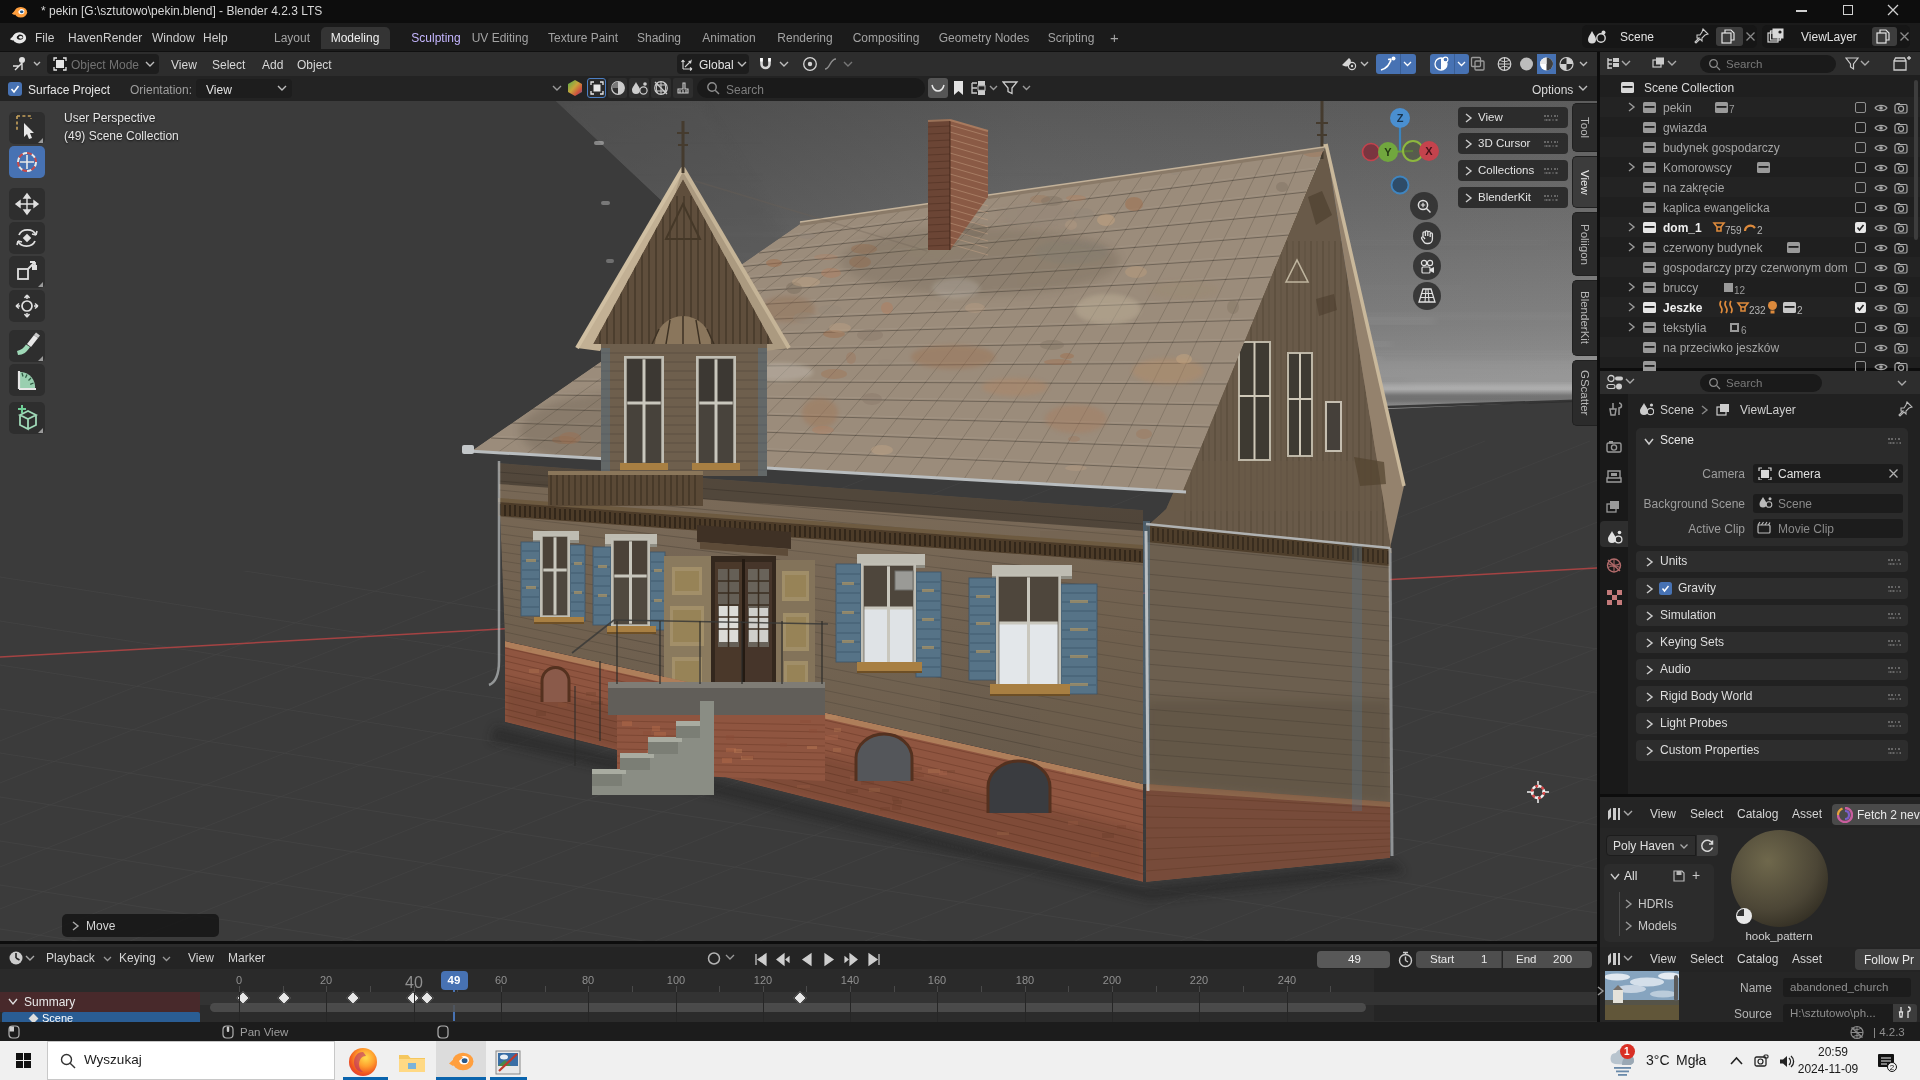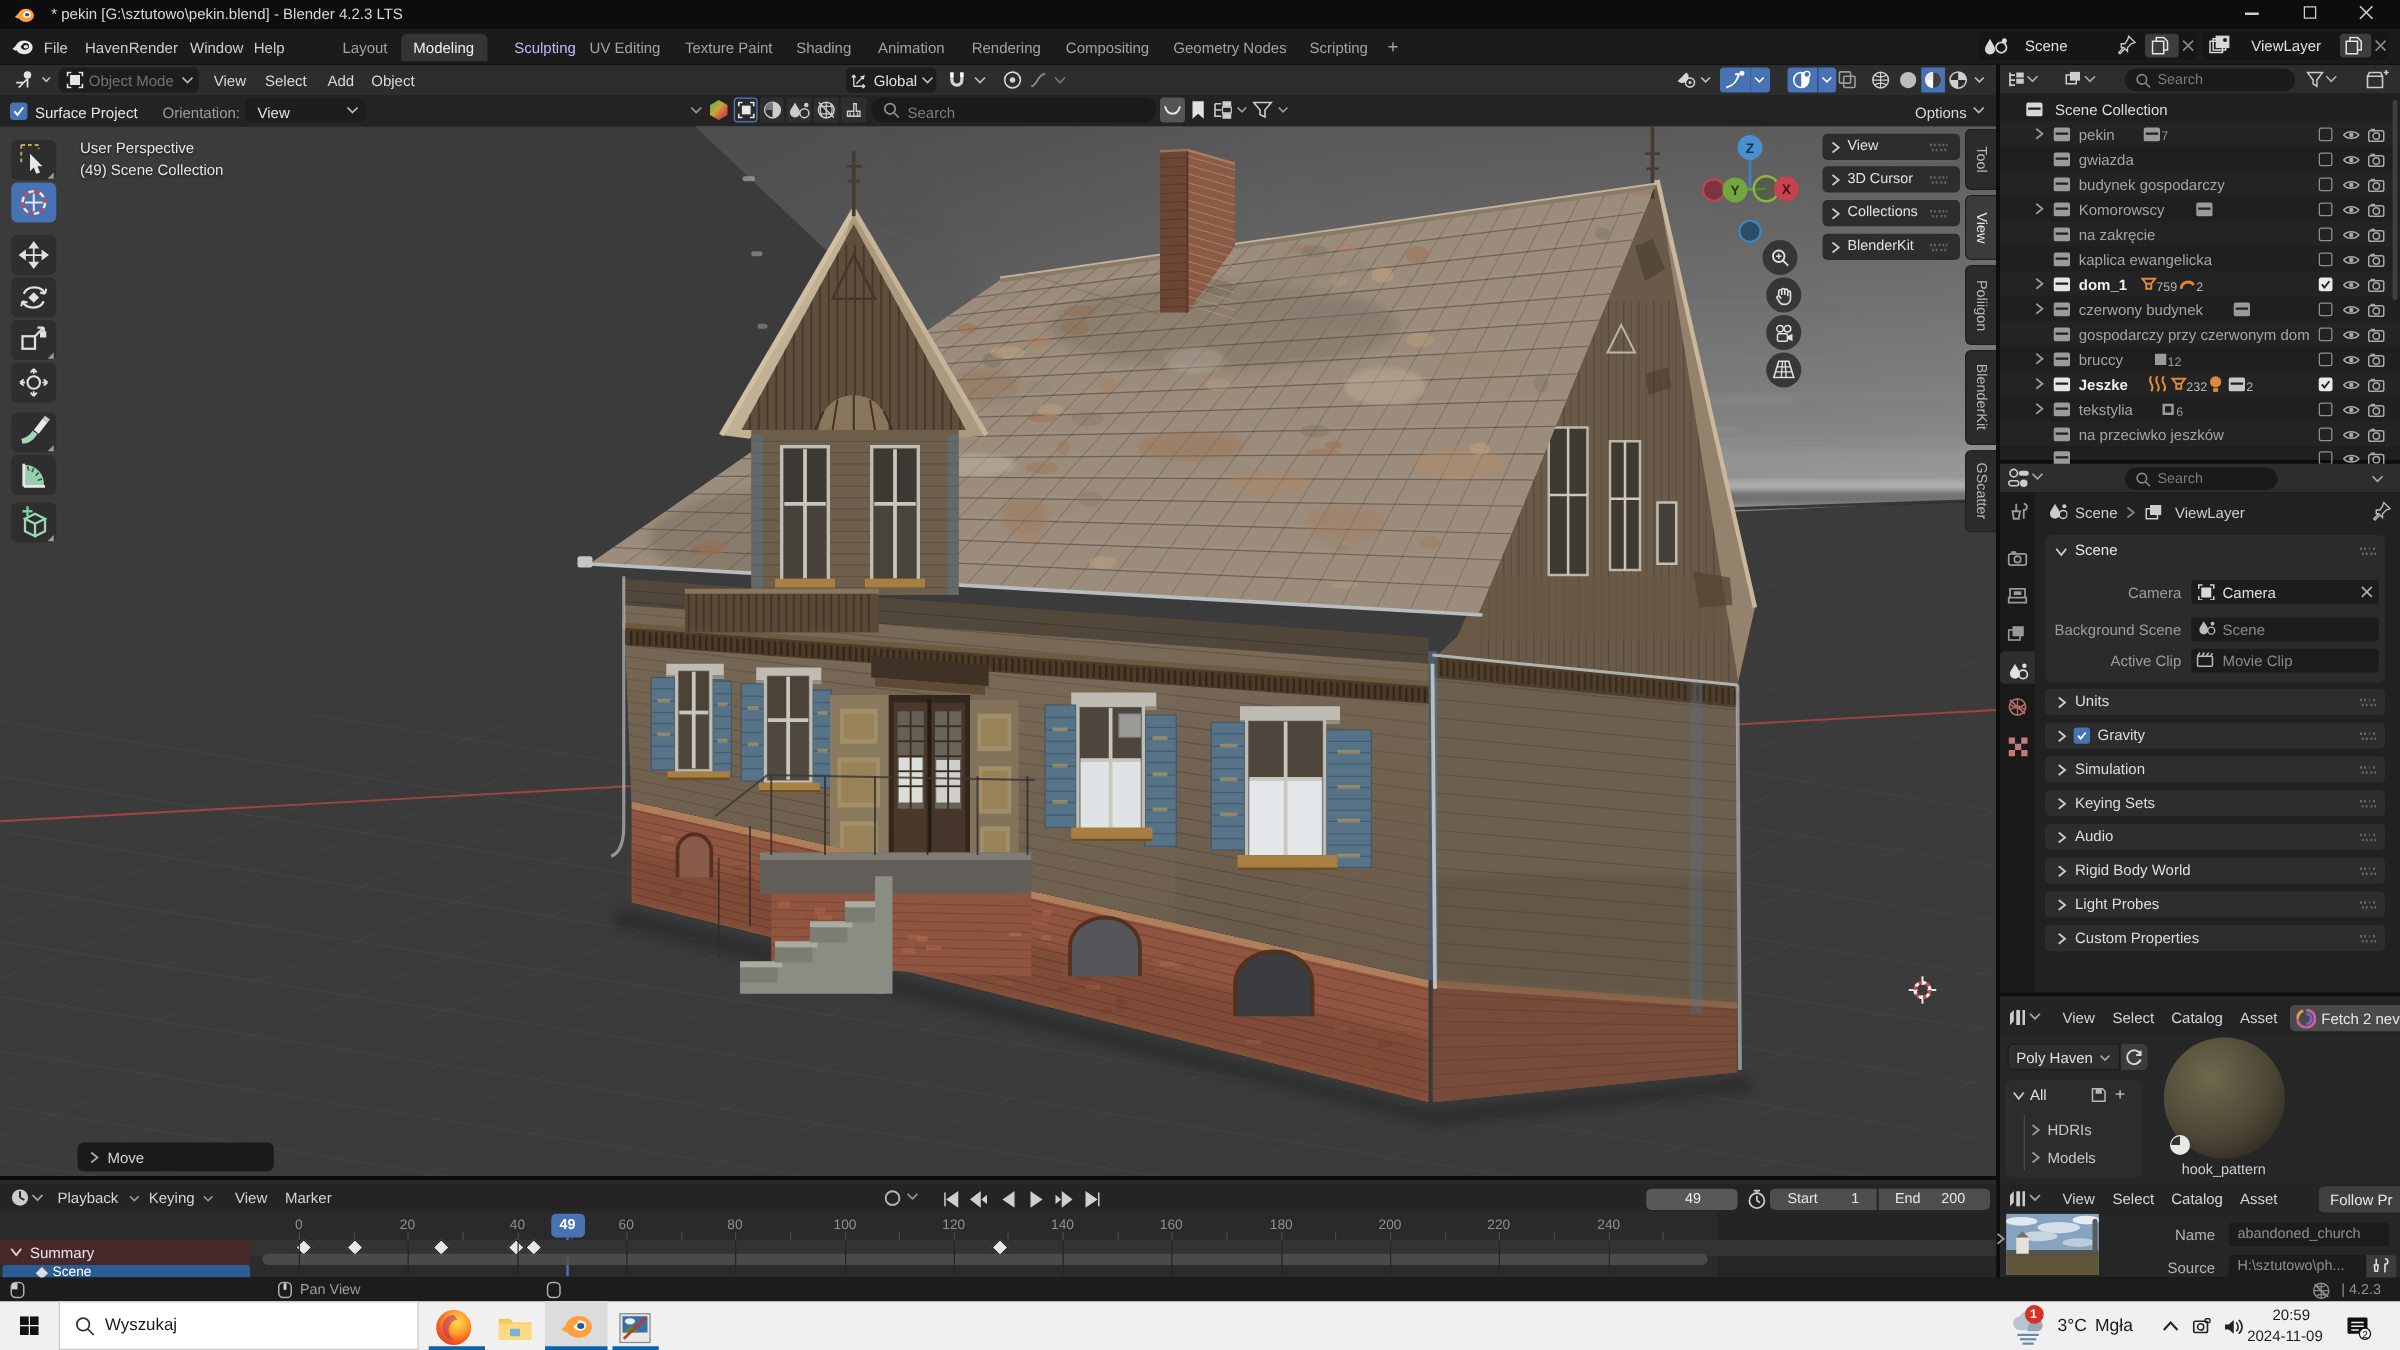--- a/index.html
+++ b/index.html
@@ -2065,21 +2065,21 @@
   </svg>
 <div class="abs" style="left:1416px;top:951px;width:86px;height:17px;background:#4e4e4e;border-radius:4px 0 0 4px;border-right:1px solid #3a3a3a"></div>
 <div class="tx" style="left:1430px;top:953px;font-size:11.5px;color:#e8e8e8">Start</div>
 <div class="tx" style="left:1481px;top:953px;font-size:11.5px;color:#e8e8e8">1</div>
 <div class="abs" style="left:1503px;top:951px;width:89px;height:17px;background:#4e4e4e;border-radius:0 4px 4px 0"></div>
 <div class="tx" style="left:1516px;top:953px;font-size:11.5px;color:#e8e8e8">End</div>
 <div class="tx" style="left:1553px;top:953px;font-size:11.5px;color:#e8e8e8">200</div>
 <div class="abs" style="left:0;top:969px;width:1597px;height:23px;background:#2a2a2a"></div>
 <div class="tx" style="left:239px;top:974px;transform:translateX(-50%);font-size:11px;color:#909090">0</div>
 <div class="tx" style="left:326px;top:974px;transform:translateX(-50%);font-size:11px;color:#909090">20</div>
-<div class="tx" style="left:414px;top:974px;transform:translateX(-50%);font-size:11px;color:#909090">40</div>
+<div class="tx" style="left:414px;top:974px;transform:translateX(-50%);font-size:16px;color:#909090">40</div>
 <div class="tx" style="left:501px;top:974px;transform:translateX(-50%);font-size:11px;color:#909090">60</div>
 <div class="tx" style="left:588px;top:974px;transform:translateX(-50%);font-size:11px;color:#909090">80</div>
 <div class="tx" style="left:676px;top:974px;transform:translateX(-50%);font-size:11px;color:#909090">100</div>
 <div class="tx" style="left:763px;top:974px;transform:translateX(-50%);font-size:11px;color:#909090">120</div>
 <div class="tx" style="left:850px;top:974px;transform:translateX(-50%);font-size:11px;color:#909090">140</div>
 <div class="tx" style="left:937px;top:974px;transform:translateX(-50%);font-size:11px;color:#909090">160</div>
 <div class="tx" style="left:1025px;top:974px;transform:translateX(-50%);font-size:11px;color:#909090">180</div>
 <div class="tx" style="left:1112px;top:974px;transform:translateX(-50%);font-size:11px;color:#909090">200</div>
 <div class="tx" style="left:1199px;top:974px;transform:translateX(-50%);font-size:11px;color:#909090">220</div>
 <div class="tx" style="left:1287px;top:974px;transform:translateX(-50%);font-size:11px;color:#909090">240</div>

